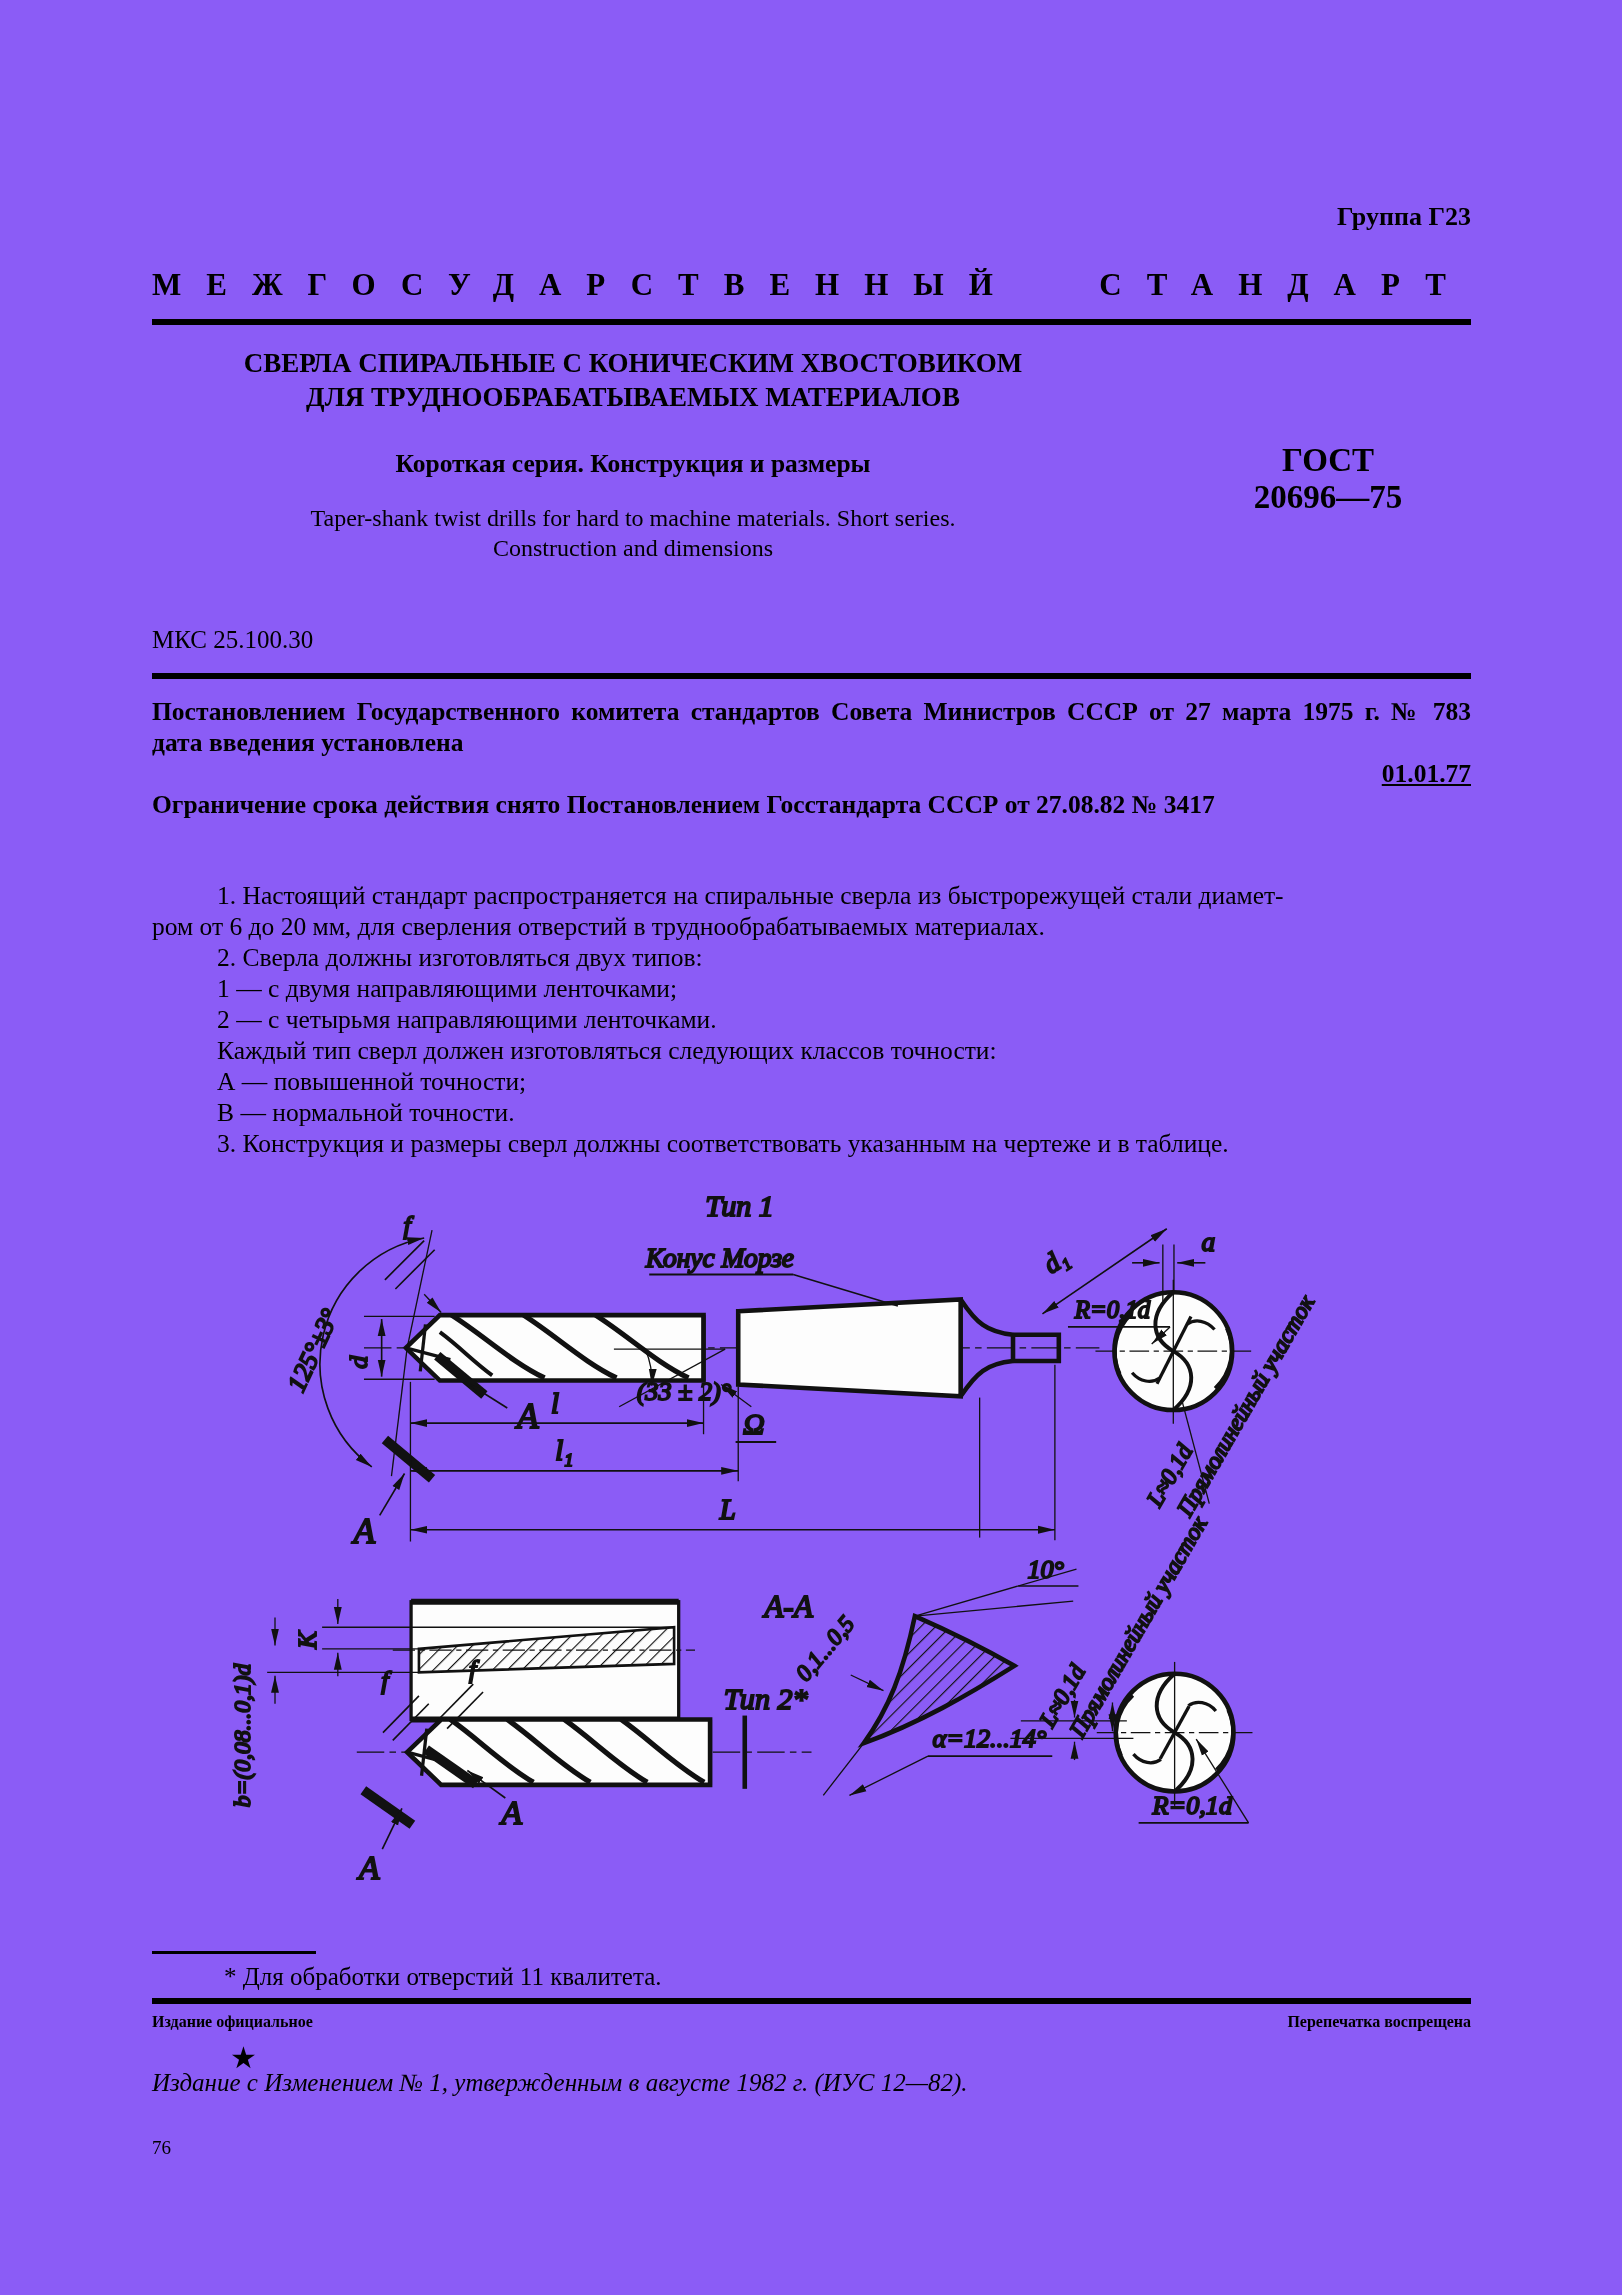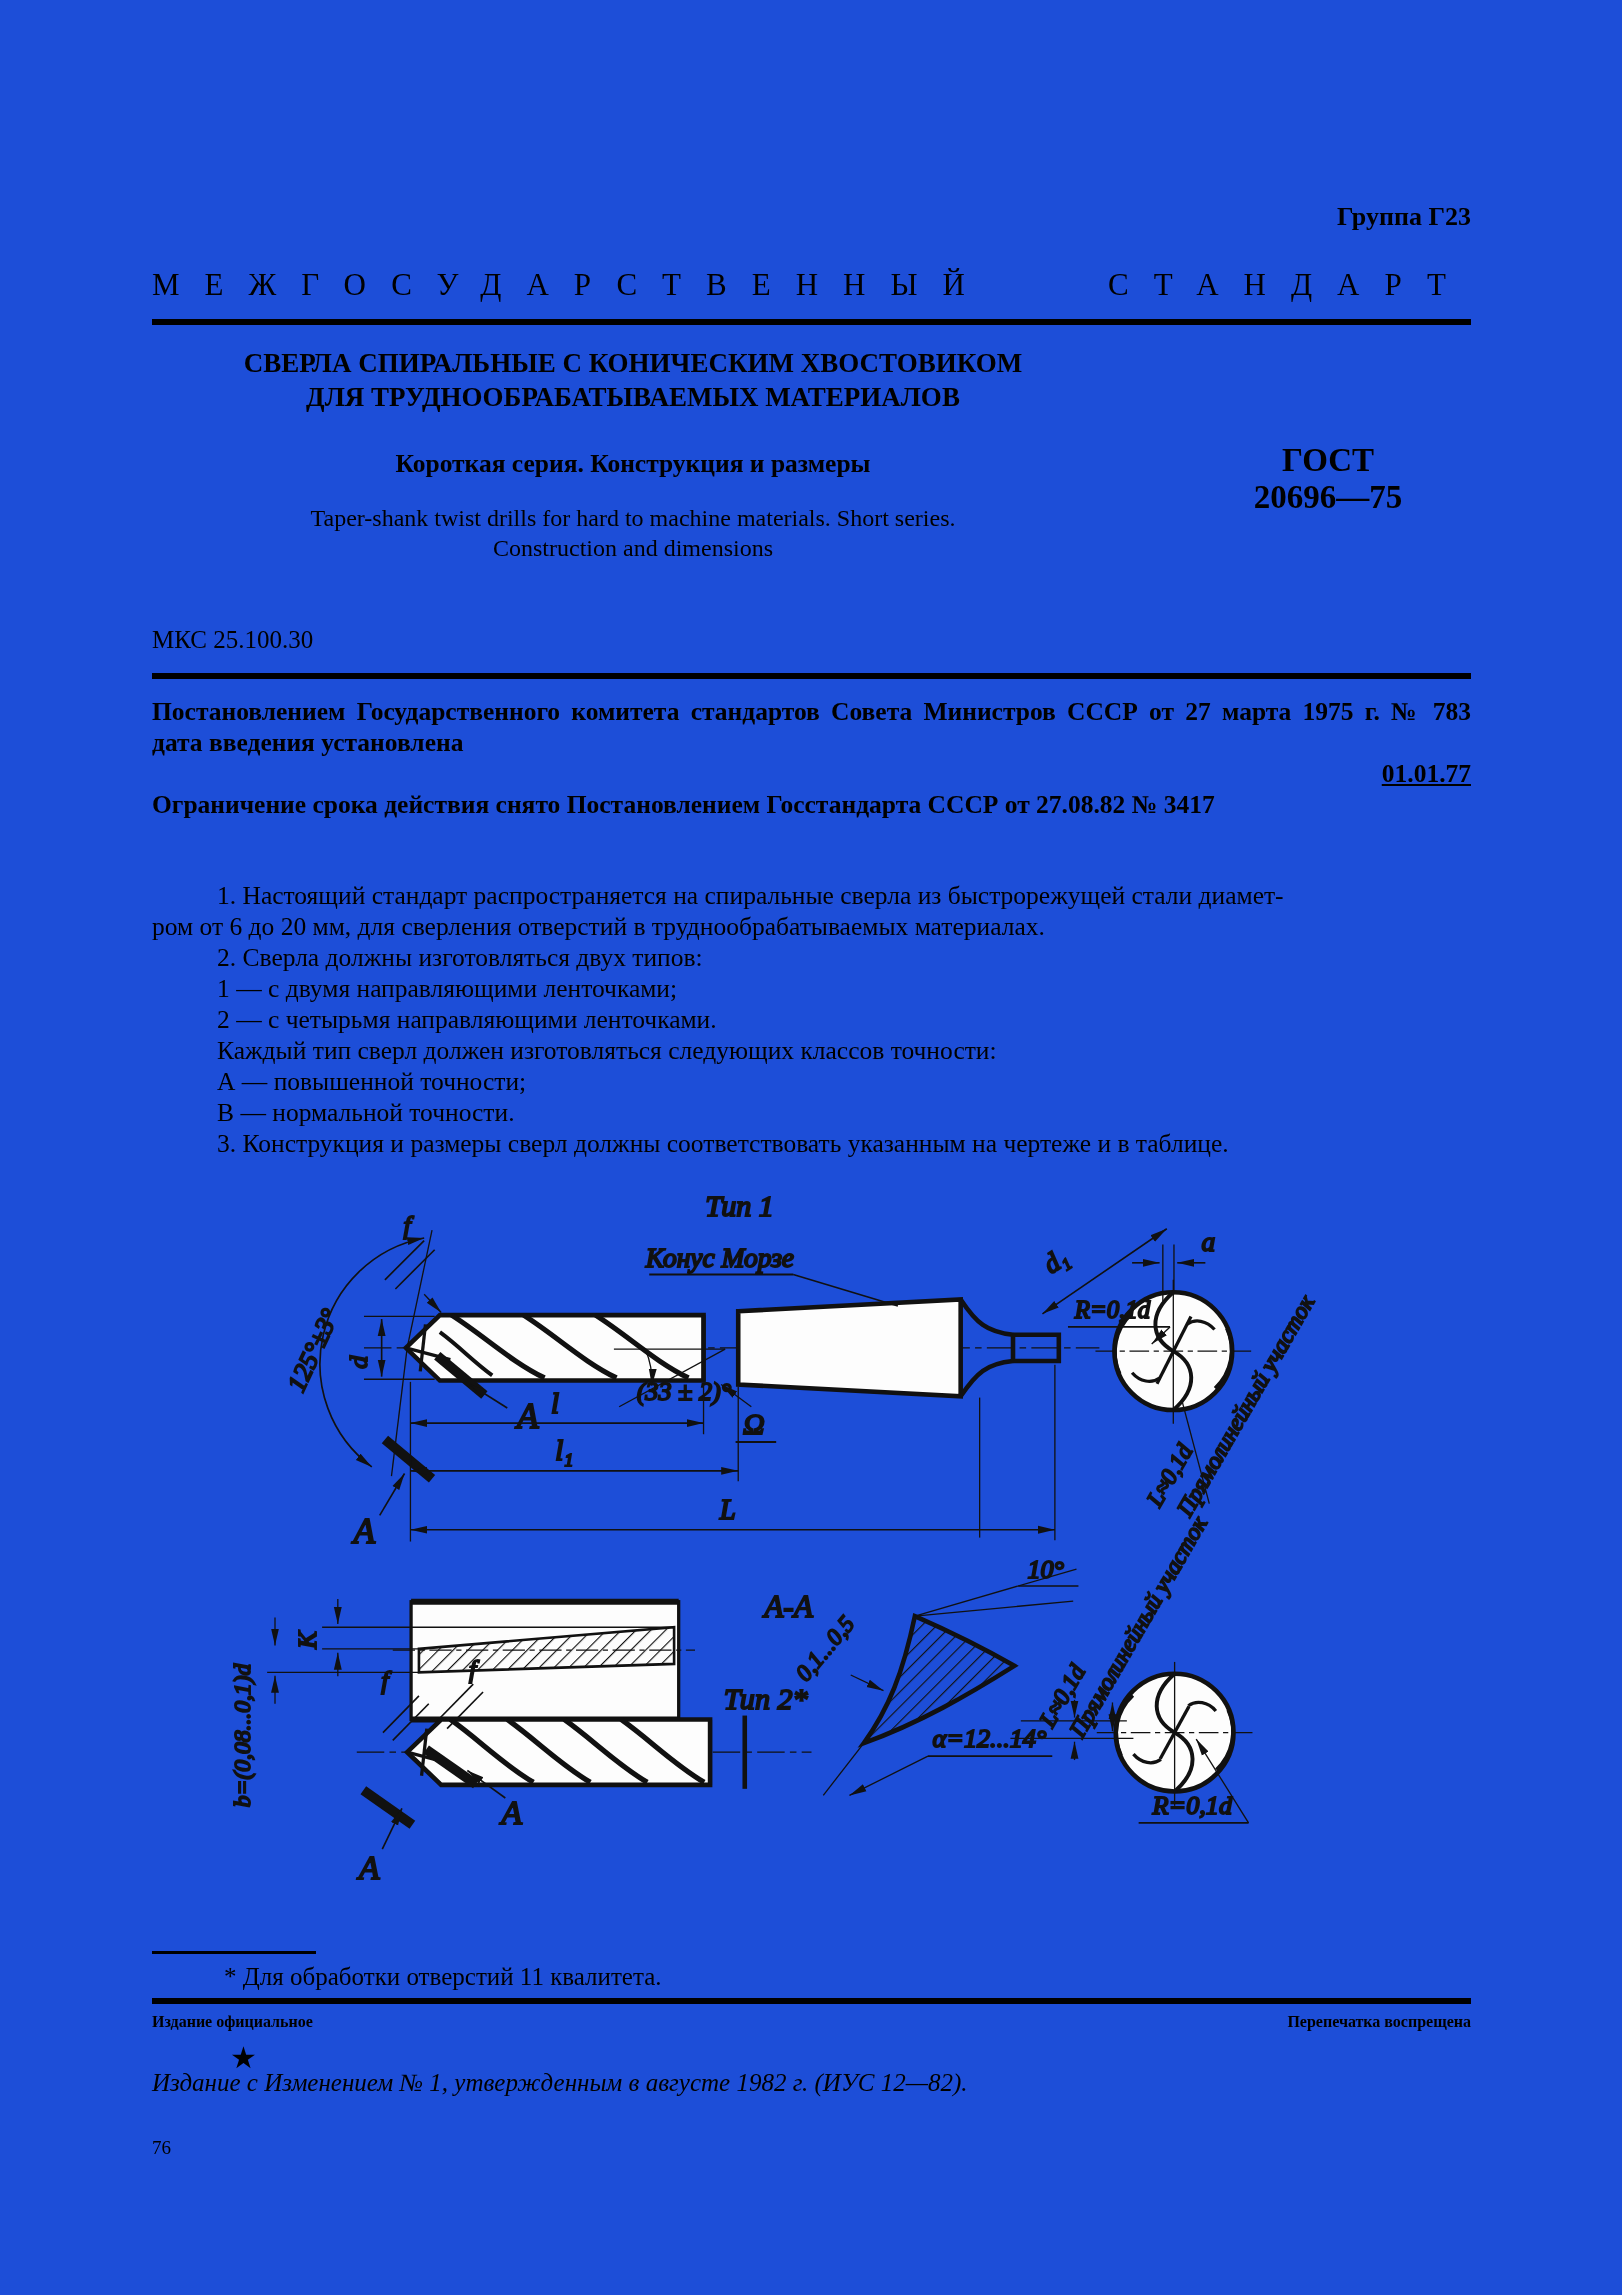--- a/index.html
+++ b/index.html
@@ -1,26 +1,26 @@
 <!DOCTYPE html>
 <html style="font-size:10.5px"><head>
 <meta charset="utf-8">
 <style>
   html,body{margin:0;padding:0;background:#888;}
-  .page{position:relative;width:1622px;height:2295px;background:#1d4ed8;color:#000;
+  .page{position:relative;width:1622px;height:2295px;background:#8b5cf6;color:#000;
         font-family:"Liberation Serif",serif;overflow:hidden;}
   .abs{position:absolute;}
   .b{font-weight:bold;}
   .i{font-style:italic;}
   .ctr{text-align:left;}
   .rt{text-align:right;}
   .rule{position:absolute;background:#000;height:5.9px;}
   .thin-rule{position:absolute;background:#000;height:3.3px;}
   .hdr-row{position:absolute;left:152px;top:267px;width:1319px;display:flex;
-           justify-content:space-between;font-weight:normal;font-size:31px;}
+           justify-content:space-between;font-weight:bold;font-size:31px;}
   .hdr-row span{letter-spacing:25px;white-space:nowrap;}
   .title-col{position:absolute;left:152px;width:962px;text-align:center;margin-top:8px;}
   .gost-box{position:absolute;left:1230px;top:442px;width:196px;text-align:center;
             font-weight:bold;font-size:33px;line-height:37px;}
   .body-lines{position:absolute;left:152px;top:880px;width:1319px;font-size:25.5px;line-height:31px;}
   .body-line{white-space:nowrap;}
   .body-line.ind{padding-left:65px;}
   .decree{position:absolute;left:152px;top:696px;width:1319px;font-weight:bold;
           font-size:25.5px;line-height:31px;}
   .jl{text-align:justify;text-align-last:justify;}

